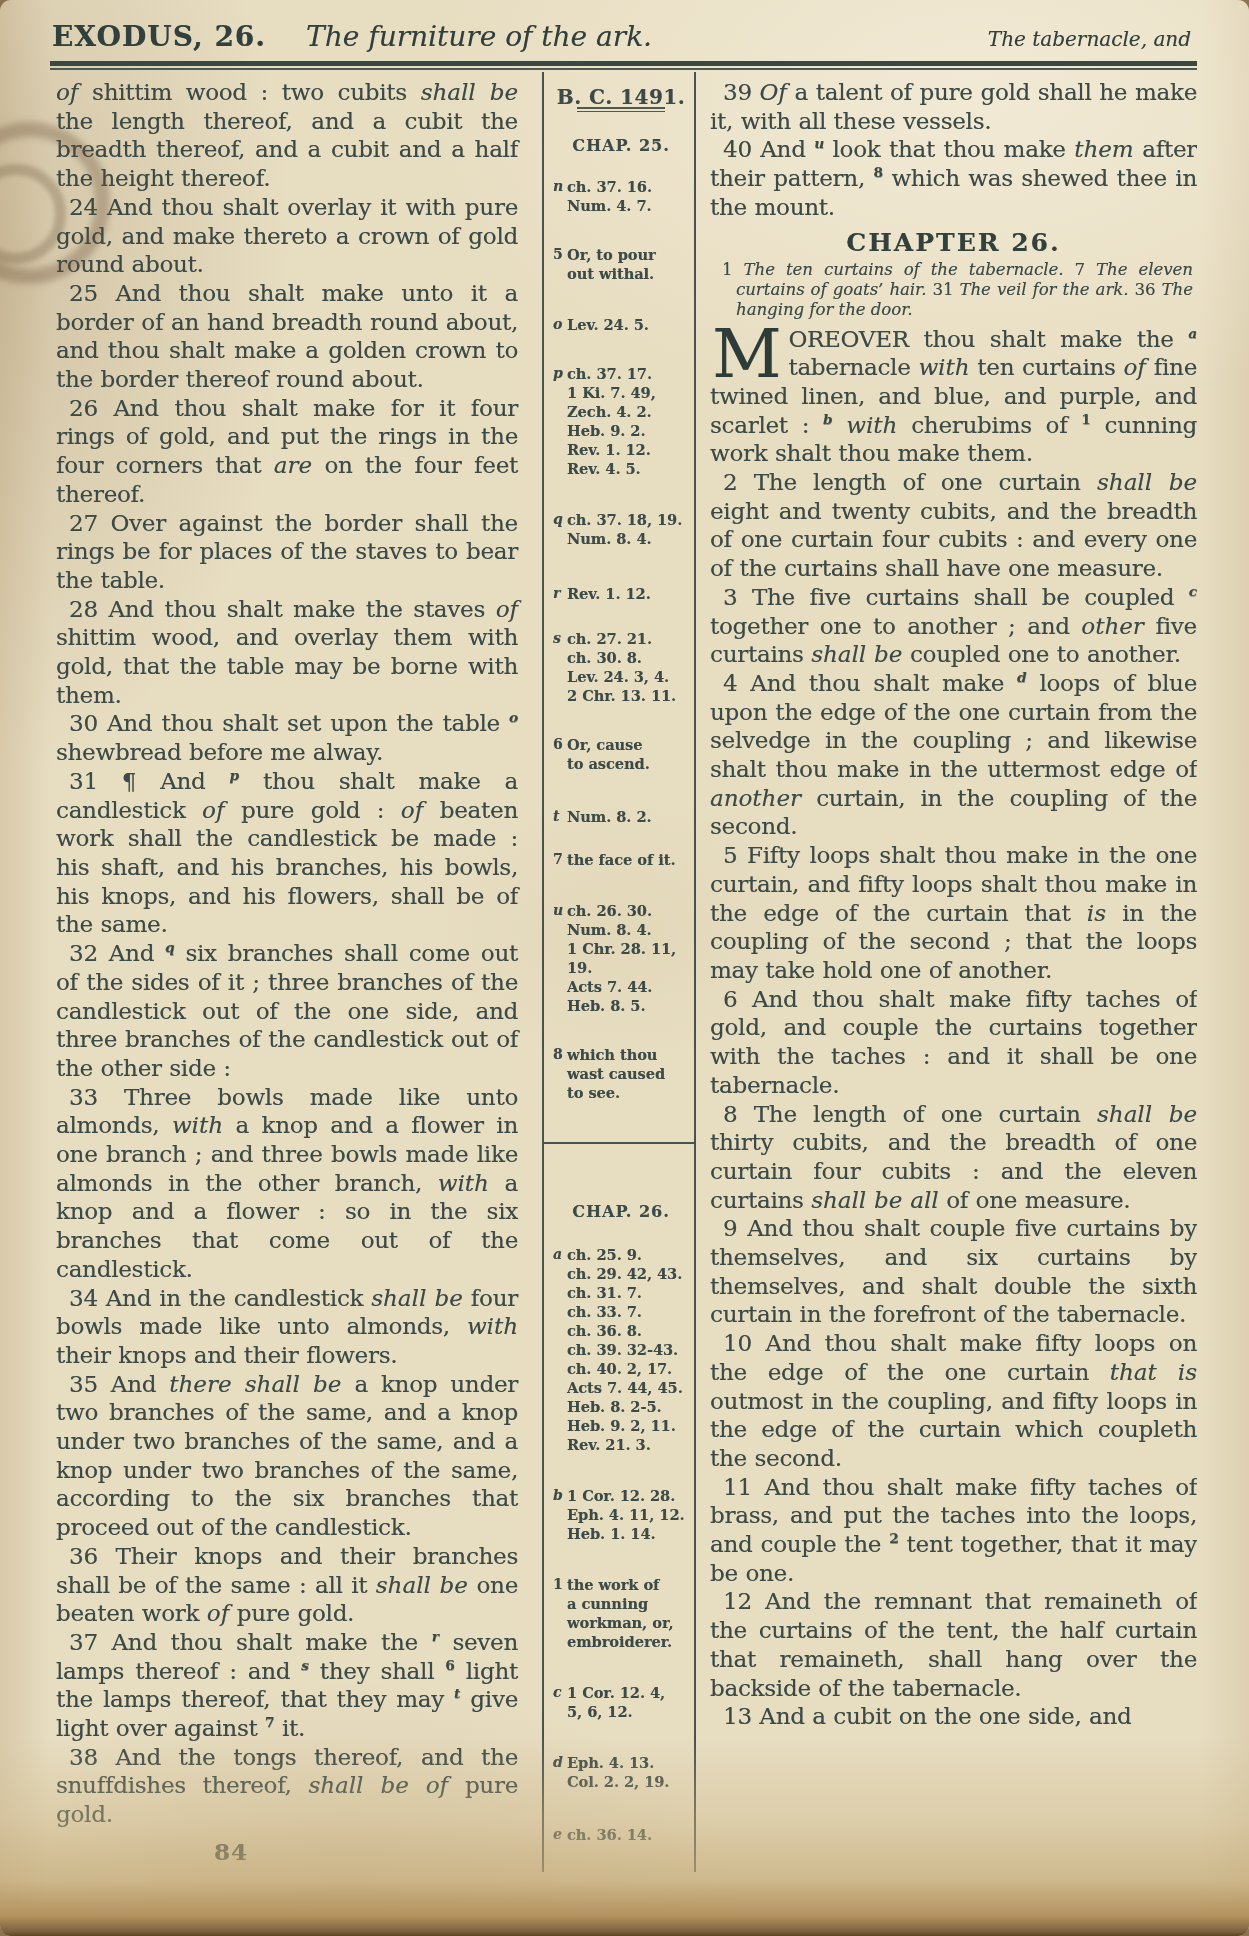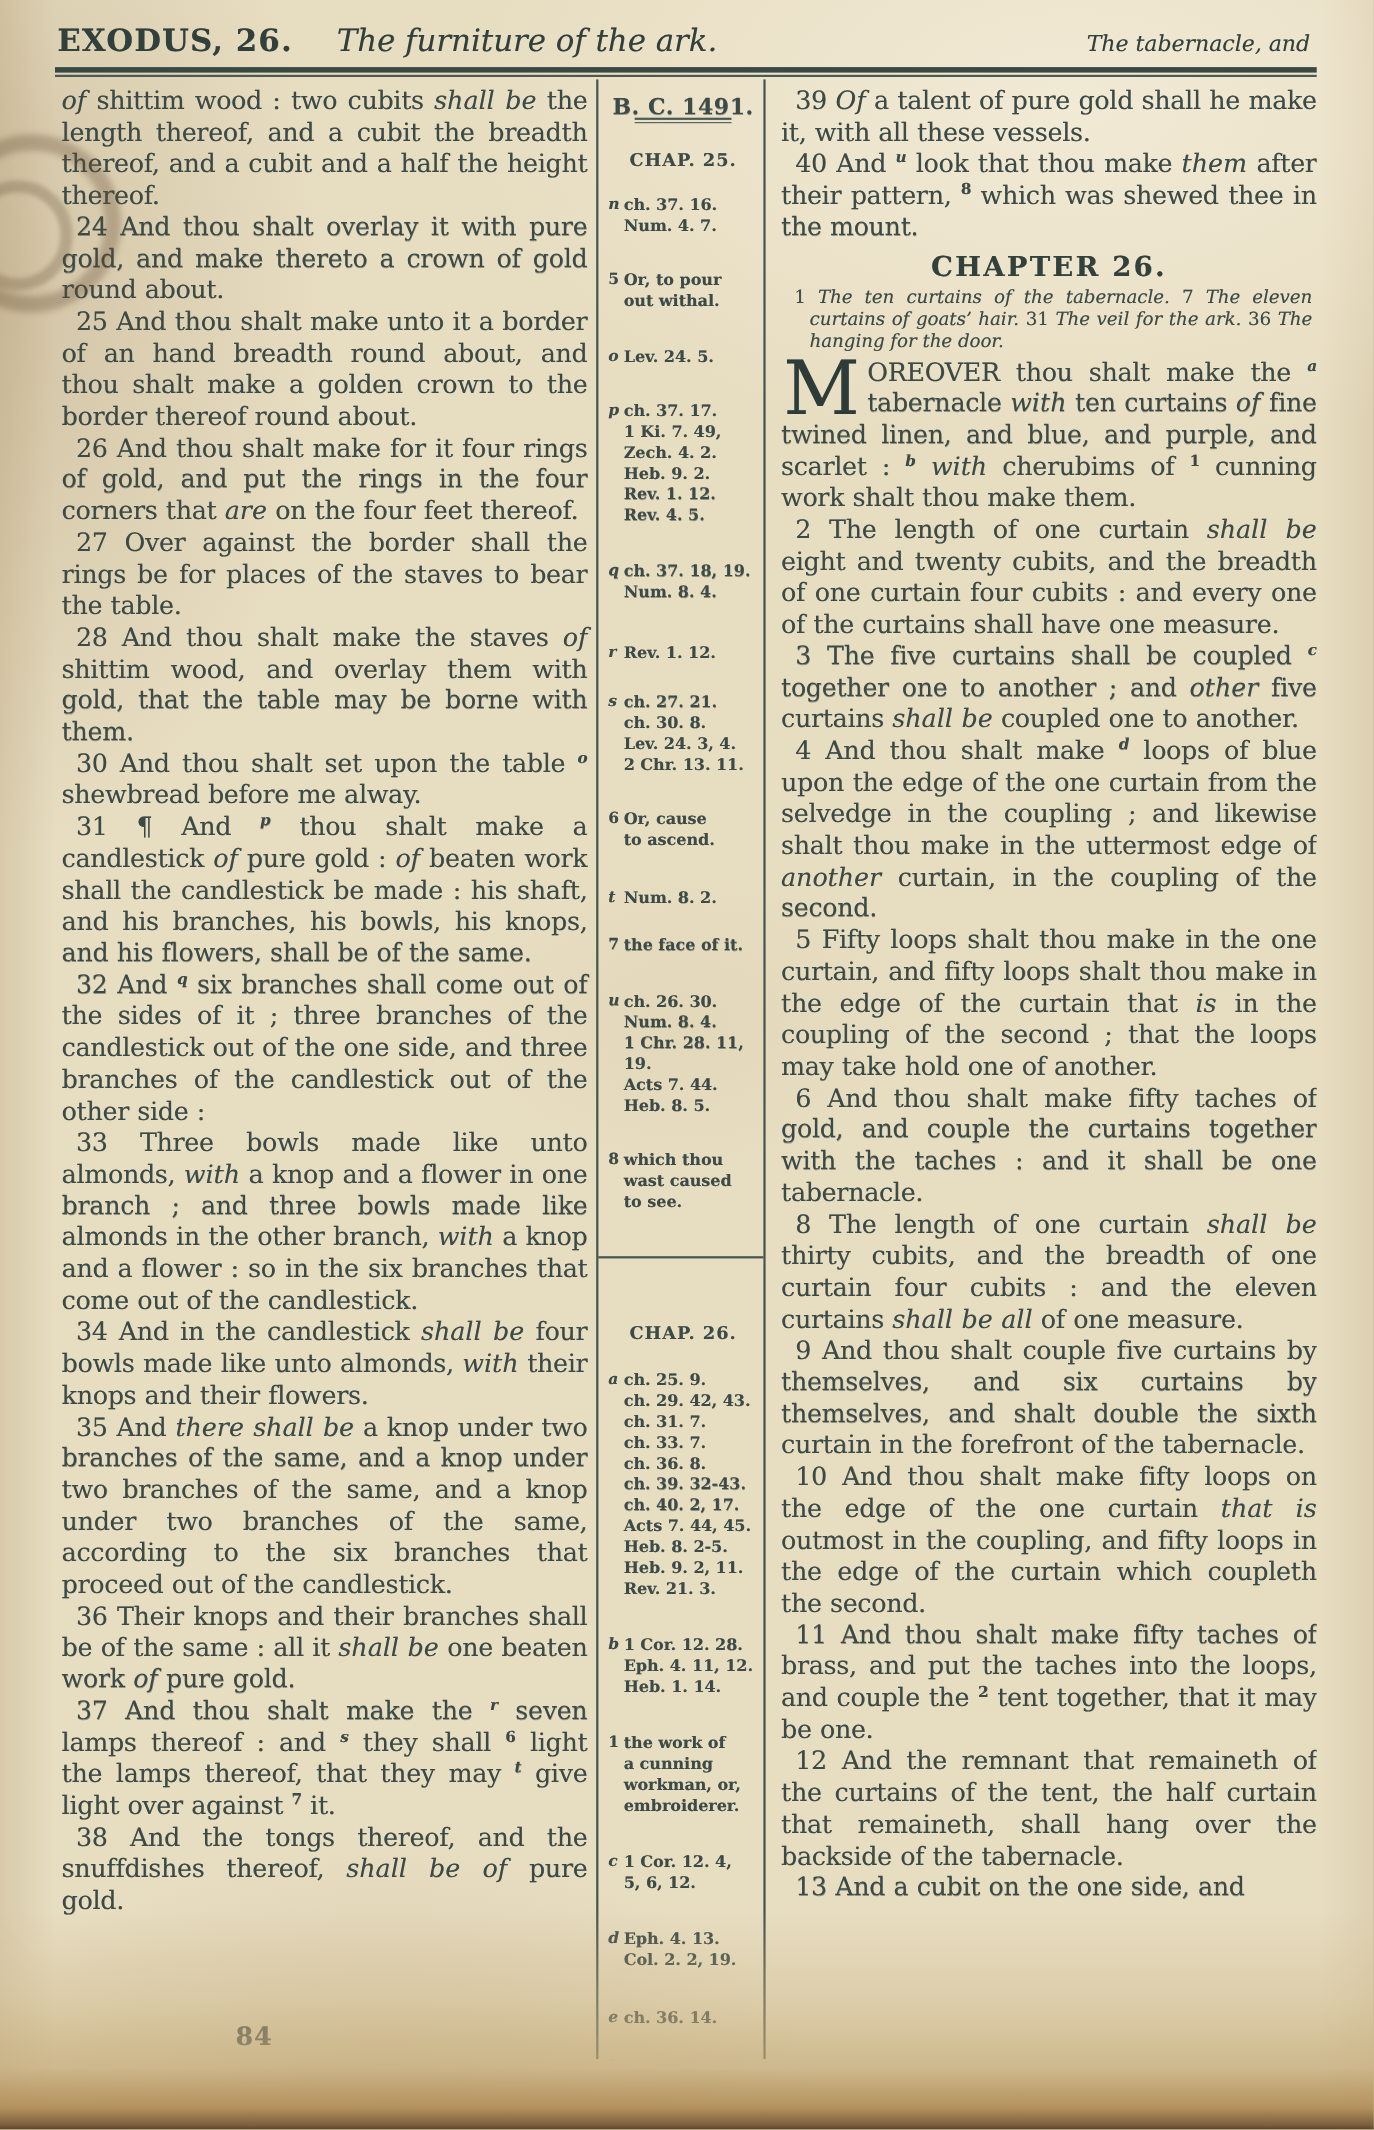--- a/index.html
+++ b/index.html
@@ -12,39 +12,40 @@
     position:relative;width:1249px;height:1936px;overflow:hidden;
     color:#3c4a47;
     background-color:#e7ddc1;
     background-image:
       radial-gradient(ellipse 900px 520px at 78% 5%, rgba(248,242,226,0.6), rgba(248,242,226,0) 62%),
       radial-gradient(ellipse 420px 720px at 0% 14%, rgba(150,121,83,0.26), rgba(150,121,83,0) 70%),
       radial-gradient(ellipse 560px 340px at 28% 99%, rgba(172,142,96,0.25), rgba(172,142,96,0) 70%),
       radial-gradient(ellipse 300px 200px at 50% 48%, rgba(205,190,150,0.18), rgba(205,190,150,0) 70%),
       linear-gradient(90deg, rgba(178,152,112,0.28), rgba(178,152,112,0) 4%, rgba(178,152,112,0) 96%, rgba(188,163,123,0.22));
     text-shadow:0.25px 0.25px 0.35px rgba(44,58,55,0.45);
+    border-radius:11px;
   }
   
   .ring1{position:absolute;left:-52px;top:122px;width:132px;height:132px;border-radius:50%;
     border:15px solid rgba(98,76,50,0.32);filter:blur(3px);}
   .ring2{position:absolute;left:-34px;top:164px;width:78px;height:78px;border-radius:50%;
     border:11px solid rgba(98,76,50,0.28);filter:blur(2px);}
   .bottom-shade{position:absolute;left:0;right:0;bottom:0;height:200px;pointer-events:none;
     background:linear-gradient(180deg, rgba(209,188,143,0) 0%, rgba(207,185,139,0.4) 40%,
       rgba(196,170,120,0.7) 72%, #b4925f 90%, #7b5f3c 98%, #5a4429 100%);}
   
   .running-head{display:flex;align-items:baseline;padding:20px 58px 8px 52px;color:#32403d;}
   .head-left{font-size:28px;font-weight:bold;letter-spacing:1px;white-space:nowrap;}
   .head-mid{flex:1;text-align:left;font-style:italic;font-size:28px;padding-left:40px;white-space:nowrap;}
   .head-right{font-style:italic;font-size:20px;white-space:nowrap;padding-left:30px;}
   .head-rule{margin:0 52px 0 50px;height:2px;border-top:5px solid #3a4844;border-bottom:2px solid #4c5a56;}
   
   .columns{display:flex;margin:2px 52px 0 50px;height:1800px;overflow:hidden;}
   .col{box-sizing:border-box;}
-  .col-left{flex:0 0 492px;padding:6px 8px 0 6px;}
+  .col-left{flex:0 0 492px;padding:6px 24px 0 6px;}
   .col-center{flex:0 0 154px;border-left:2px solid #46534f;border-right:2px solid #46534f;
     padding:6px 5px 0 9px;font-size:14.5px;line-height:19px;font-weight:bold;color:#3d4b48;}
   .col-right{flex:1;padding:6px 0 0 14px;}
   
   .verse{margin:0;font-size:23px;line-height:28.7px;text-align:justify;text-align-last:left;
     text-indent:13px;letter-spacing:-0.25px;word-spacing:0.5px;}
   .noindent{text-indent:0;}
   .verse i{letter-spacing:0;}
   sup.ref{font-size:60%;font-weight:bold;line-height:0;}
   sup.it, .it{font-style:italic;}

